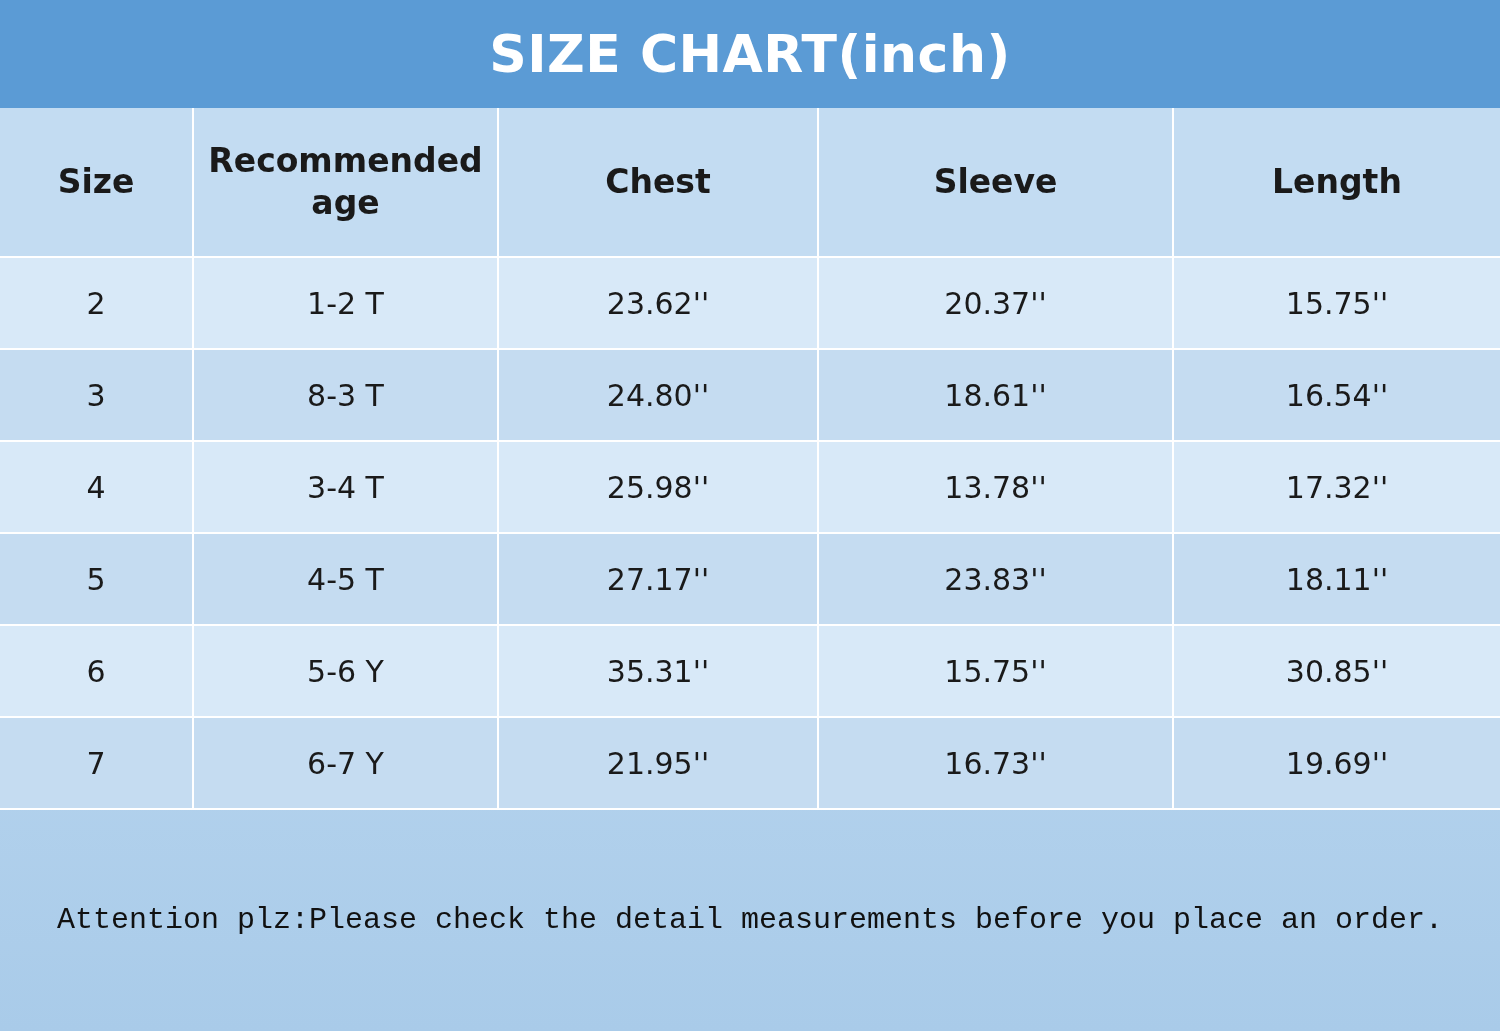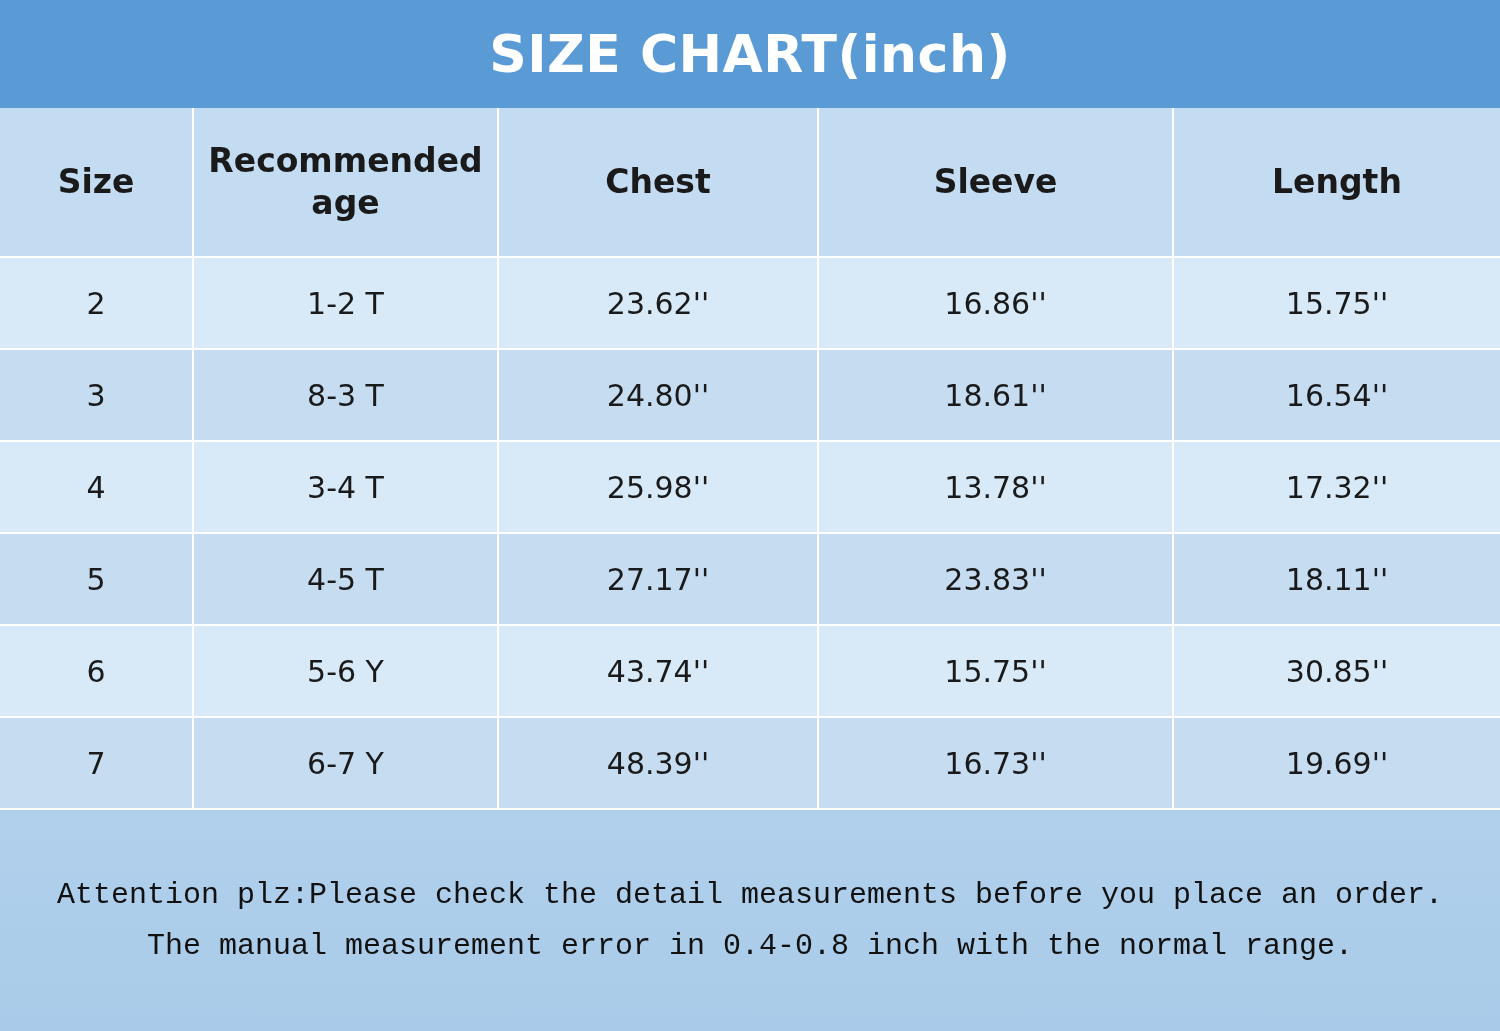--- a/index.html
+++ b/index.html
@@ -130,21 +130,21 @@
         <th>Chest</th>
         <th>Sleeve</th>
         <th>Length</th>
       </tr>
     </thead>
     <tbody>
       <tr>
         <td>2</td>
         <td>1-2 T</td>
         <td>23.62''</td>
-        <td>16.86''</td>
+        <td>20.37''</td>
         <td>15.75''</td>
       </tr>
       <tr>
         <td>3</td>
         <td>8-3 T</td>
         <td>24.80''</td>
         <td>18.61''</td>
         <td>16.54''</td>
       </tr>
       <tr>
@@ -157,32 +157,31 @@
       <tr>
         <td>5</td>
         <td>4-5 T</td>
         <td>27.17''</td>
         <td>23.83''</td>
         <td>18.11''</td>
       </tr>
       <tr>
         <td>6</td>
         <td>5-6 Y</td>
-        <td>43.74''</td>
+        <td>35.31''</td>
         <td>15.75''</td>
         <td>30.85''</td>
       </tr>
       <tr>
         <td>7</td>
         <td>6-7 Y</td>
-        <td>48.39''</td>
+        <td>21.95''</td>
         <td>16.73''</td>
         <td>19.69''</td>
       </tr>
     </tbody>
   </table>
 
   <div class="note">
     <div class="note-line">Attention plz:Please check the detail measurements before you place an order.</div>
-    <div class="note-line">The manual measurement error in 0.4-0.8 inch with the normal range.</div>
   </div>
 
 </div>
 
 </body></html>

